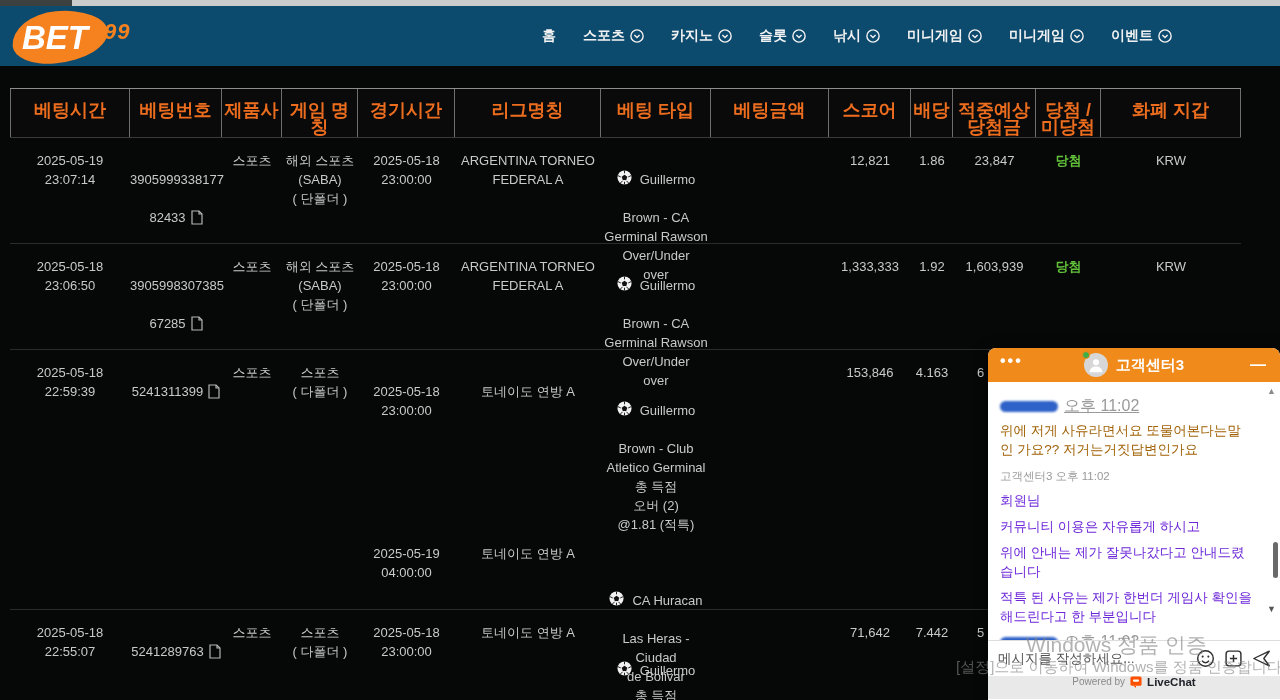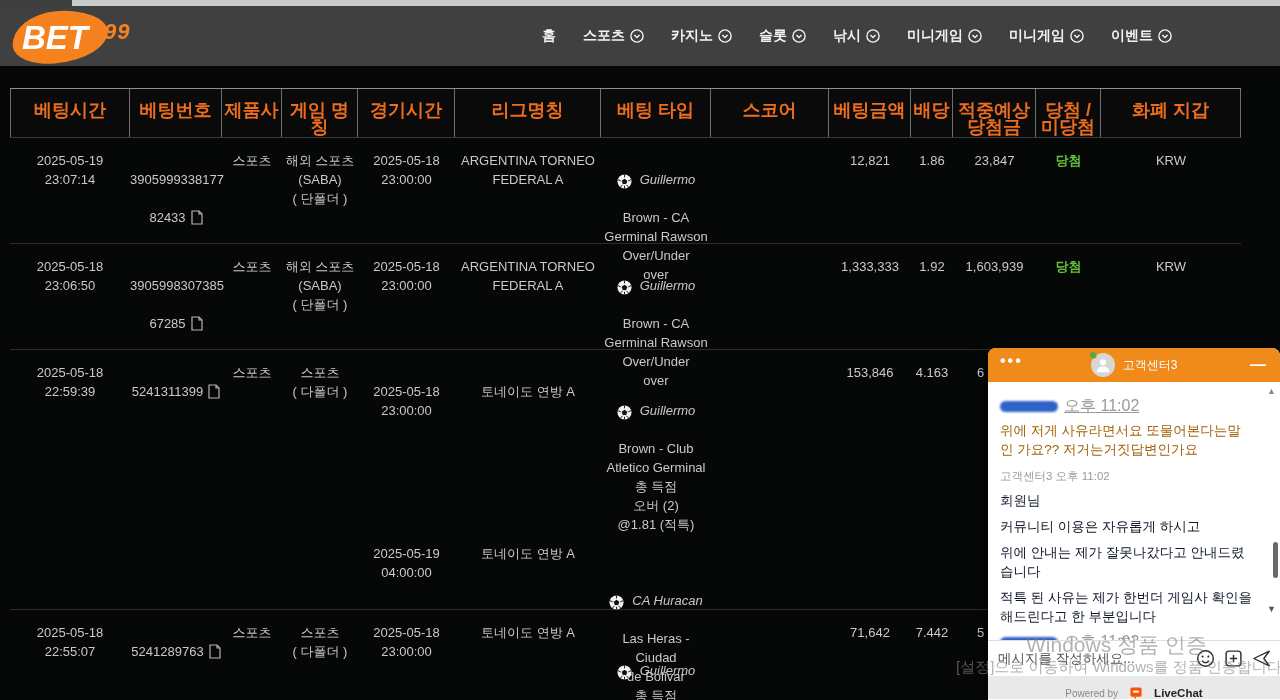--- a/index.html
+++ b/index.html
@@ -5,21 +5,21 @@
   * { margin:0; padding:0; box-sizing:border-box; }
   html,body { width:1280px; height:700px; }
   body { font-family:"Liberation Sans", sans-serif; background:#060707; overflow:hidden; }
   .page { position:relative; width:1280px; height:700px; background:#060707; overflow:hidden; }
 
   
   .topstrip { position:absolute; top:0; left:0; width:1280px; height:6px; background:#c9cccb; }
   .toptab { position:absolute; top:0; left:0; width:72px; height:6px; background:#3c4140; }
 
   
-  .navbar { position:absolute; top:6px; left:0; width:1280px; height:60px; background:#404040; }
+  .navbar { position:absolute; top:6px; left:0; width:1280px; height:60px; background:#0c4a6e; }
   .logo { position:absolute; left:12px; top:3px; width:140px; height:56px; }
   .logo-blob { position:absolute; left:0; top:2px; width:96px; height:52px; background:#f5821f;
                border-radius:48% 52% 58% 42% / 60% 46% 54% 40%; transform:rotate(-5deg); }
   .logo-bet { position:absolute; left:10px; top:10px; font-size:33px; font-weight:900; font-style:italic;
               color:#ffffff; letter-spacing:0px; }
   .logo-99 { position:absolute; left:92px; top:10px; font-size:22px; font-weight:900; font-style:italic;
              color:#f5821f; letter-spacing:1px; }
   .nav { position:absolute; right:108px; top:0; height:60px; display:flex; align-items:center; gap:27px; }
   .nav-item { display:flex; align-items:center; gap:5px; color:#f2f2f2; font-size:14px; font-weight:700; cursor:pointer; }
   .dd-icon { width:14px; height:14px; }
@@ -31,53 +31,53 @@
   .th { border-right:1px solid #6e6e6e; color:#ed6d1f; font-size:18px; font-weight:700; text-align:center;
         padding-top:13px; white-space:pre-line; line-height:17px; }
   .th:first-child { border-left:1px solid #6e6e6e; }
   .trow { border-bottom:1px solid #2b2b2b; }
   .td { color:#c9c9c9; font-size:13px; line-height:19px; text-align:center; padding-top:13px; white-space:pre-line; }
   .r1 { height:106px; } .r2 { height:106px; } .r3 { height:260px; } .r4 { height:160px; }
   .betno-line { display:flex; align-items:center; justify-content:center; gap:4px; }
   .doc-icon { width:13px; height:15px; display:inline-block; cursor:pointer; }
   .leg { min-height:143px; }
   .leg.single { min-height:0; }
-  .team-line { display:flex; align-items:flex-end; justify-content:center; gap:8px;font-style:italic; }
+  .team-line { display:flex; align-items:flex-start; justify-content:center; gap:8px; }
   .ball-icon { width:15px; height:15px; flex:0 0 auto; }
   .result-win { color:#62c23a; font-weight:700; }
   .peek { position:relative; left:-14px; }
 
   
   .chat { position:absolute; left:988px; top:348px; width:292px; height:352px; background:#ffffff;
           border-radius:8px 8px 0 0; box-shadow:0 2px 14px rgba(0,0,0,.5); z-index:50; overflow:hidden; }
   .chat-header { position:relative; height:34px; background:#ef8a1b; display:flex; align-items:center; justify-content:center; }
   .chat-dots { position:absolute; left:12px; top:4px; color:#ffffff; font-size:16px; font-weight:700; letter-spacing:2px; cursor:pointer; }
   .chat-min { position:absolute; right:14px; top:8px; color:#ffffff; font-size:16px; font-weight:700; cursor:pointer; }
   .chat-title-wrap { display:flex; align-items:center; gap:8px; }
   .chat-avatar { position:relative; width:24px; height:24px; background:#d7d7d7; border-radius:50%; }
   .chat-avatar svg { position:absolute; left:3px; top:3px; }
   .online-dot { position:absolute; left:-2px; top:-2px; width:8px; height:8px; background:#3fae49; border-radius:50%; border:1px solid #ef8a1b; }
-  .chat-title { color:#ffffff; font-size:12px; font-weight:400; }
+  .chat-title { color:#ffffff; font-size:15px; font-weight:700; }
   .chat-body { position:relative; height:258px; overflow:hidden; padding:8px 14px 0 12px; }
   .meta-row { display:flex; align-items:center; gap:6px; margin-top:6px; }
   .scribble { width:58px; height:11px; background:#2f62c8; border-radius:6px; filter:blur(1px); }
   .msg-time { color:#9a9a9a; font-size:16px;text-decoration:underline; }
   .agent-meta { color:#9a9a9a; font-size:11.5px; margin-top:10px; }
   .user-text { color:#a16207; font-size:13.5px; line-height:19px; margin-top:4px; width:252px; }
-  .agent-text { color:#0f172a; font-size:13.5px; line-height:19px; margin-top:7px; width:252px; }
+  .agent-text { color:#6d28d9; font-size:13.5px; line-height:19px; margin-top:7px; width:252px; }
   .scroll-up { position:absolute; right:4px; top:4px; color:#8a8a8a; font-size:9px; }
   .scroll-down { position:absolute; right:4px; top:222px; color:#555555; font-size:9px; }
   .scroll-thumb { position:absolute; right:2px; top:160px; width:5px; height:36px; background:#6a6a6a; border-radius:3px; cursor:pointer; }
   .chat-input { position:relative; height:36px; border-top:1px solid #dddddd; display:flex; align-items:center; padding:0 8px 0 10px; }
   .chat-input input { flex:1; border:none; outline:none; font-size:13.5px; color:#444444; background:transparent;
                       font-family:"Liberation Sans", sans-serif; }
   .chat-input input::placeholder { color:#555555; opacity:1; }
   .input-icons { display:flex; align-items:center; gap:9px; }
   .input-icons svg { cursor:pointer; }
-  .chat-footer { height:23px; background:#e9e9e9; display:flex; align-items:flex-end; justify-content:center; gap:12px; }
+  .chat-footer { height:23px; background:#e9e9e9; display:flex; align-items:flex-start; justify-content:center; gap:5px; }
   .powered { color:#8a8a8a; font-size:10px; }
   .lc-logo { width:12px; height:12px; }
   .lc-name { color:#20242a; font-size:11.5px; font-weight:700; }
 
   
   .wm { position:absolute; z-index:60; pointer-events:none; color:rgba(130,130,130,0.62); }
   .wm1 { left:1026px; top:631px; font-size:21px; }
   .wm2 { left:956px; top:658px; font-size:15px; width:520px; white-space:nowrap; }
 </style>
 </head>
@@ -153,22 +153,22 @@
 
   <div class="table">
     <div class="thead cols">
       <div class="th">베팅시간</div>
       <div class="th">베팅번호</div>
       <div class="th">제품사</div>
       <div class="th">게임 명칭</div>
       <div class="th">경기시간</div>
       <div class="th">리그명칭</div>
       <div class="th">베팅 타입</div>
+      <div class="th">베팅금액</div>
       <div class="th">스코어</div>
-      <div class="th">베팅금액</div>
       <div class="th">배당</div>
       <div class="th">적중예상
 당첨금</div>
       <div class="th">당첨 /
 미당첨</div>
       <div class="th">화폐 지갑</div>
     </div>
 
     <div class="trow cols r1">
       <div class="td">2025-05-19 23:07:14</div>

